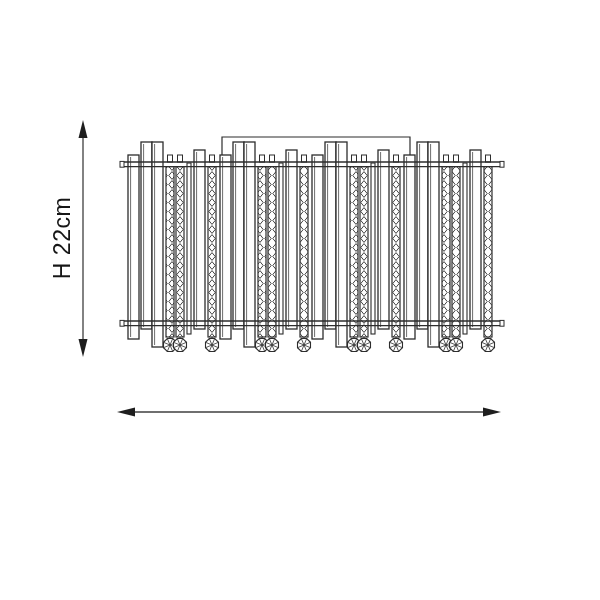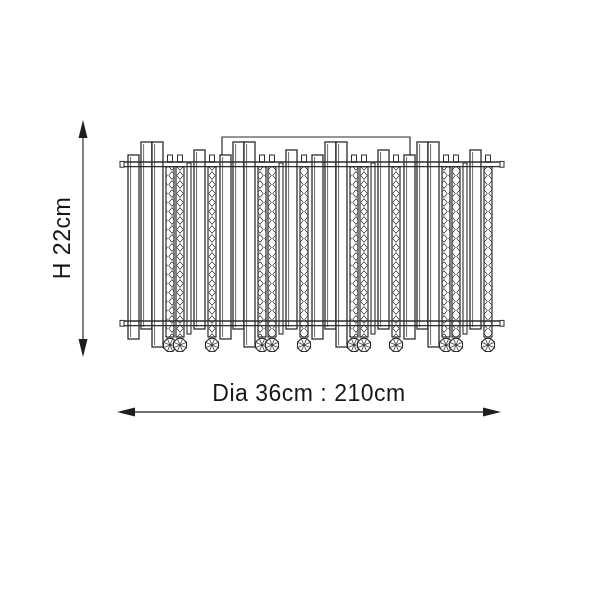--- a/index.html
+++ b/index.html
@@ -248,15 +248,14 @@
       </g>
     <g id="g-hdim">
         <line x1="133" y1="412" x2="485" y2="412" stroke="#3f3f3f" stroke-width="1.3"></line>
      <path d="M117 412 L135 407.5 L135 416.5 Z" fill="#1e1e1e"></path>
      <path d="M501 412 L483 407.5 L483 416.5 Z" fill="#1e1e1e"></path>
       </g>
   </svg>
 
   <div class="dim-label h-label">H 22cm</div>
 
-  <div class="dim-label w-label">Dia 36cm : 210cm</div>
 
 </div>
 
 </body></html>

